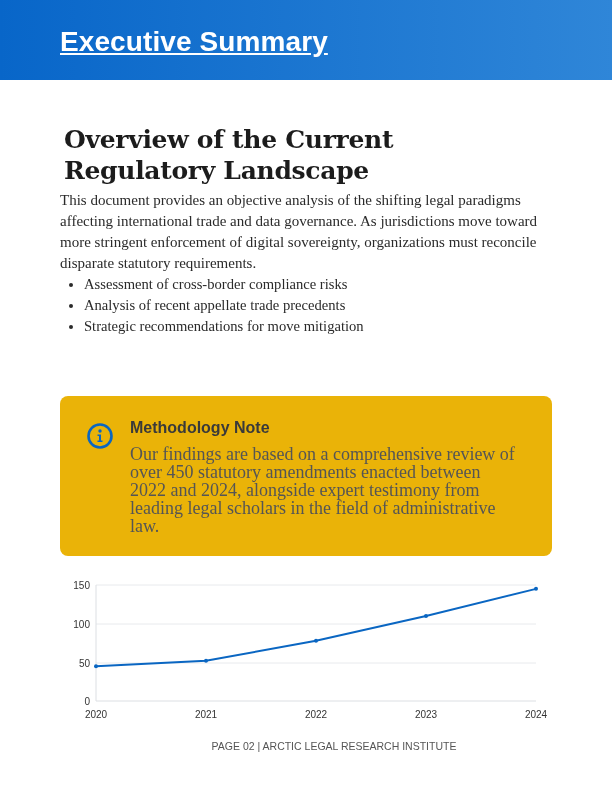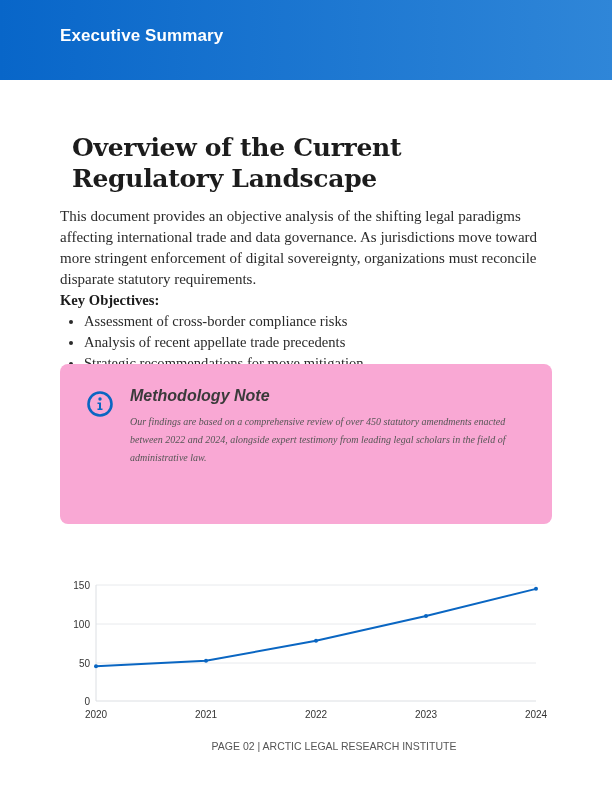--- a/index.html
+++ b/index.html
@@ -1,41 +1,40 @@
 <!DOCTYPE html>
 <html><head>
 <meta charset="utf-8">
 <style>
   html, body { margin:0; padding:0; }
   body { width:612px; height:792px; background:#ffffff; position:relative; overflow:hidden; font-family:"DejaVu Serif", serif; color:#222; }
   .header { position:absolute; left:0; top:0; width:612px; height:80px; background:linear-gradient(90deg,#0866c9 0%,#2f86d8 100%); }
-  .header-title { position:absolute; left:60px; top:26px; font-family:"Liberation Sans", sans-serif; font-weight:bold; font-size:17px; color:#ffffff; letter-spacing:0.1px; }
+  .header-title { position:absolute; left:60px; top:26px; font-family:"Liberation Sans", sans-serif; font-weight:bold; font-size:28px; color:#ffffff; letter-spacing:0.1px;text-decoration:underline; }
   .content { position:absolute; left:60px; top:120px; width:492px; }
-  .page-title { font-family:"DejaVu Serif", serif; font-weight:bold; font-size:25px; line-height:31px; color:#1c1c1c; margin:12px; letter-spacing:-0.3px; }
+  .page-title { font-family:"DejaVu Serif", serif; font-weight:bold; font-size:25px; line-height:31px; color:#1c1c1c; margin:4px; letter-spacing:-0.3px; }
   .intro { font-family:"Liberation Serif", serif; font-size:15px; line-height:21px; color:#2a2a2a; margin:0; }
   .obj-label { font-family:"Liberation Serif", serif; font-weight:bold; font-size:14.6px; line-height:21px; color:#1c1c1c; }
   ul.objectives { margin:0; padding-left:24px; list-style:disc; font-family:"Liberation Serif", serif; font-size:14.6px; line-height:21px; color:#2a2a2a; }
-  .note { position:absolute; left:60px; top:364px; width:492px; height:160px; background:#f9a8d4; border-radius:8px;font-style:italic; }
+  .note { position:absolute; left:60px; top:396px; width:492px; height:160px; background:#eab308; border-radius:8px; }
   .note-icon { position:absolute; left:26px; top:26px; width:28px; height:28px; }
   .note-title { position:absolute; left:70px; top:23px; font-family:"Liberation Sans", sans-serif; font-weight:bold; font-size:16px; color:#3a3a3a; }
-  .note-body { position:absolute; left:70px; top:49px; width:390px; font-family:"Liberation Serif", serif; font-size:10px; line-height:18px; color:#555; }
+  .note-body { position:absolute; left:70px; top:49px; width:390px; font-family:"Liberation Serif", serif; font-size:18px; line-height:18px; color:#555; }
   .chart { position:absolute; left:60px; top:570px; width:500px; height:160px; }
   .footer { position:absolute; left:0; top:740px; width:612px; text-align:center; font-family:"Liberation Sans", sans-serif; font-size:10.5px; color:#555;margin-left:28px; }
 </style>
 </head>
 <body>
 
 <div class="header">
   <div class="header-title">Executive Summary</div>
 </div>
 
 <div class="content">
   <h1 class="page-title">Overview of the Current Regulatory Landscape</h1>
   <p class="intro">This document provides an objective analysis of the shifting legal paradigms affecting international trade and data governance. As jurisdictions move toward more stringent enforcement of digital sovereignty, organizations must reconcile disparate statutory requirements.</p>
-  <div class="obj-label">Key Objectives:</div>
   <ul class="objectives">
     <li>Assessment of cross-border compliance risks</li>
     <li>Analysis of recent appellate trade precedents</li>
     <li>Strategic recommendations for move mitigation</li>
   </ul>
 </div>
 
 <div class="note">
   <svg class="note-icon" viewBox="0 0 28 28">
     <circle cx="14" cy="14" r="11.5" fill="none" stroke="#0a66c2" stroke-width="2.6"></circle>

